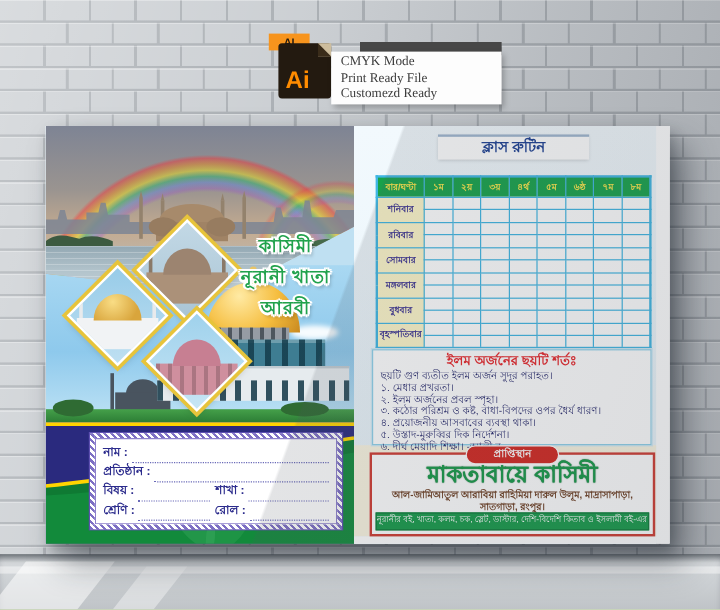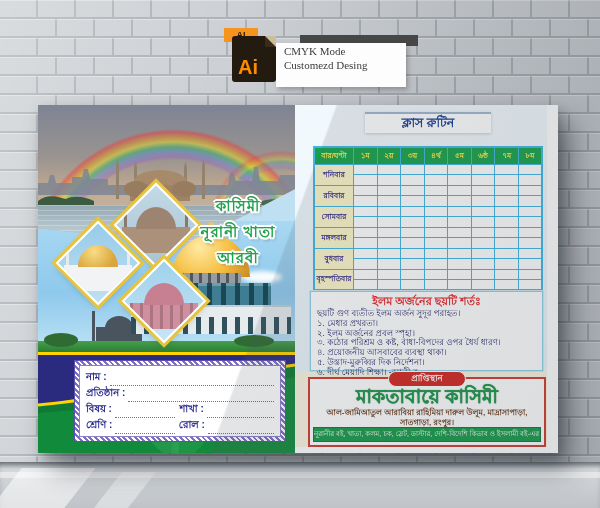--- a/index.html
+++ b/index.html
@@ -24,21 +24,21 @@
   .fp2{left:108px;top:10px;width:34px;height:36px;background:rgba(255,255,255,.4);}
 
   
   .ai-badge{position:absolute;left:222px;top:28px;width:210px;height:58px;}
   .ai-bar{position:absolute;left:78px;top:7px;width:118px;height:11px;background:#474747;}
   .ai-tab{position:absolute;left:2px;top:0;width:34px;height:14px;background:#f7941d;
     color:#231a10;font-size:9px;font-weight:bold;text-align:center;line-height:14px;}
   .ai-icon{position:absolute;left:10px;top:8px;width:44px;height:46px;background:#231a10;border-radius:3px;}
   .ai-fold{position:absolute;right:0;top:0;width:0;height:0;border-top:11px solid #cdbd9d;border-left:11px solid #3a2c1a;}
   .ai-icon-text{position:absolute;left:6px;bottom:3px;color:#ff8c00;font-weight:bold;font-size:20px;}
-  .ai-panel{position:absolute;left:54px;top:15px;width:130px;height:44px;background:#fdfdfd;
+  .ai-panel{position:absolute;left:54px;top:15px;width:142px;height:44px;background:#fdfdfd;
     box-shadow:2px 3px 5px rgba(0,0,0,.25);padding:2px 0 0 8px;box-sizing:border-box;}
   .ai-line{font-family:"Liberation Serif",serif;color:#3c3c3c;font-size:11px;line-height:13.5px;}
 
   
   .board{position:absolute;left:38px;top:105px;width:520px;height:348px;background:#fff;
     box-shadow:14px 16px 26px rgba(25,30,40,.45),4px 6px 10px rgba(25,30,40,.25);}
   .board-shade{position:absolute;left:0;top:0;width:520px;height:348px;pointer-events:none;z-index:60;
     background:linear-gradient(110deg,rgba(0,0,0,0) 46%,rgba(80,86,96,.16) 46.4%,rgba(80,86,96,.20) 100%);}
 
   
@@ -215,21 +215,22 @@
 
   <div class="ai-badge">
     <div class="ai-bar"></div>
     <div class="ai-tab">AI</div>
     <div class="ai-icon">
       <div class="ai-fold"></div>
       <div class="ai-icon-text">Ai</div>
     </div>
     <div class="ai-panel">
       <div class="ai-line">CMYK Mode</div>
-      <div class="ai-line">Customezd Desing</div>
+      <div class="ai-line">Print Ready File</div>
+      <div class="ai-line">Customezd Ready</div>
     </div>
   </div>
 
   <div class="board">
 
     <div class="left-panel">
       <div class="photo">
         <div class="photo-bottom"></div>
         <div class="cloud c1"></div>
         <div class="cloud c2"></div>

